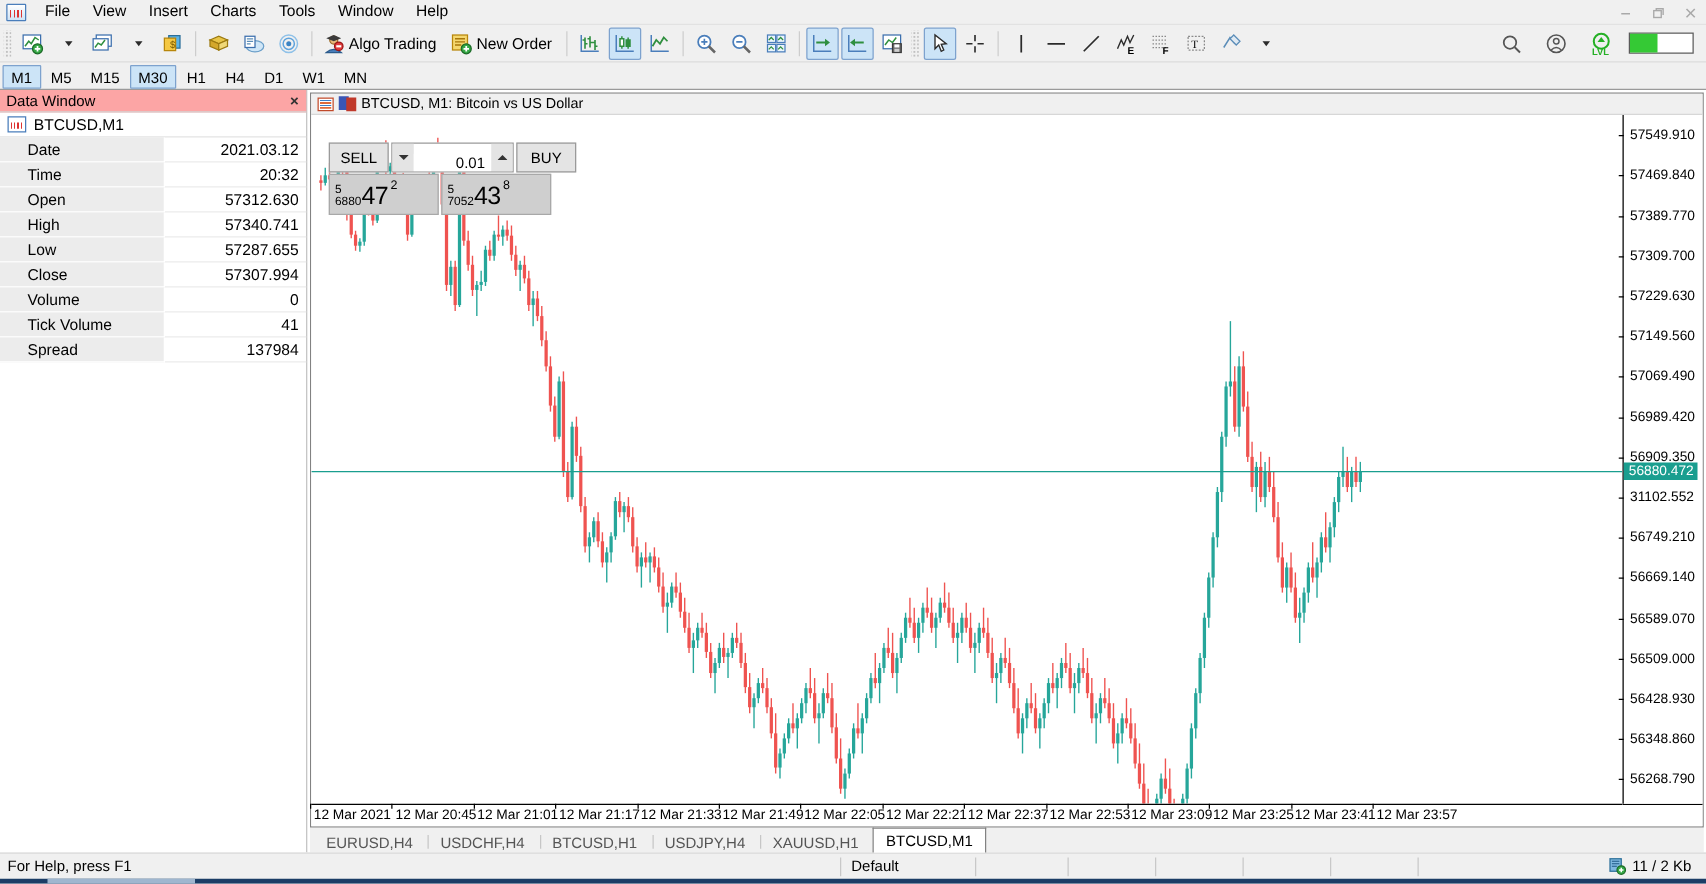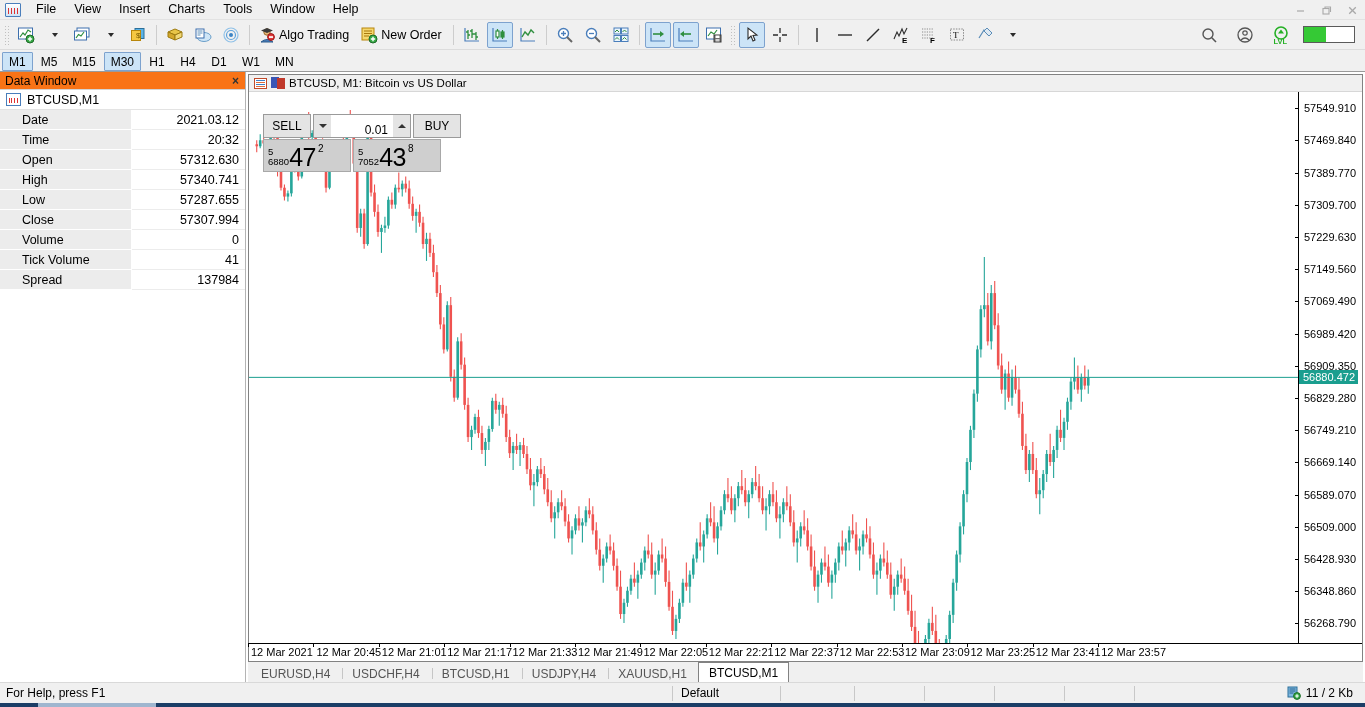--- a/index.html
+++ b/index.html
@@ -67,21 +67,21 @@
     border-radius: 1px; cursor: default;
   }
   .tf.sel { background: #cce4f7; border-color: #7da2ce; }
 
   
   .body { flex: 1; display: flex; min-height: 0; background: #fff; }
 
   
   .datawin { width: 246px; display: flex; flex-direction: column; background: #fff;
              border-right: 1px solid #b4b4b4; }
-  .dw-title { height: 18px; background: #f97316; display: flex; align-items: center;
+  .dw-title { height: 18px; background: #fca5a5; display: flex; align-items: center;
               padding: 0 4px 0 5px; font-size: 12px; border-bottom: 1px solid #d4d4d4; }
   .dw-title .x { margin-left: auto; font-size: 12px; font-weight: bold; color: #333; cursor: default; padding: 0 2px; }
   .dw-sym { height: 20px; display: flex; align-items: center; gap: 6px; padding-left: 6px;
             font-size: 12.5px; border-bottom: 1px solid #e3e3e3; }
   .dw-symicon { width: 15px; height: 13px; border: 1px solid #4a7ebb; background: #fff; position: relative; }
   .dw-symicon::after { content:""; position:absolute; left:1px; right:1px; top:4px; height:5px;
     background: linear-gradient(to right, transparent 0 1px,#d33 1px 2px,transparent 2px 3px,
       #d33 3px 4px,transparent 4px 6px,#d33 6px 7px,transparent 7px 9px,#d33 9px 10px,transparent 10px); }
   .dw-rows { flex: 1; }
   .dw-row { display: flex; height: 20px; font-size: 12.5px; align-items: center; }
@@ -124,21 +124,21 @@
              align-items: center; justify-content: center; font-size: 12px; cursor: default; }
   .oct-vol { display: flex; align-items: flex-end; border: 1px solid #9a9a9a; background: #fff;
              margin: 0 2px; height: 24px; }
   .oct-spin { width: 17px; height: 22px; background: #e4e4e4; display: flex; align-items: center;
               justify-content: center; cursor: default; }
   .oct-volval { width: 62px; text-align: right; padding-right: 5px; font-size: 12px; background: #fff; }
   .oct-row2 { display: flex; gap: 2px; margin-top: 1px; }
   .oct-price { background: #cfcfcf; border: 1px solid #a8a8a8; width: 88px; height: 33px;
                display: flex; align-items: flex-end; padding: 0 4px 1px 4px; cursor: default; }
   .pp-small { display: flex; flex-direction: column; font-size: 9.5px; line-height: 10px; padding-bottom: 3px; }
-  .pp-big { font-size: 25px; line-height: 26px; font-weight: 400; letter-spacing: -.5px; }
+  .pp-big { font-size: 20px; line-height: 26px; font-weight: 400; letter-spacing: -.5px; }
   .pp-sup { font-size: 10px; line-height: 10px; align-self: flex-start; padding-top: 4px; padding-left: 2px; }
 
   
   .charttabs { height: 20px; display: flex; align-items: flex-end; background: #f0f0f0;
                padding-left: 2px; }
   .ctab { height: 18px; display: flex; align-items: center; padding: 0 10px; font-size: 12px;
           color: #555; border: 1px solid transparent; border-bottom: none; cursor: default; position: relative; }
   .ctab + .ctab::before { content: ""; position: absolute; left: 0; top: 3px; bottom: 3px; width: 1px; background: #c6c6c6; }
   .ctab.sel { background: #fff; border-color: #828282; color: #000; height: 20px;
               font-weight: normal; z-index: 2; }
@@ -1039,21 +1039,21 @@
               <div class="pa-lbl" style="top: 144.937px;">57229.630</div>
               <div class="pa-tick" style="top: 177.14px;"></div>
               <div class="pa-lbl" style="top: 177.14px;">57149.560</div>
               <div class="pa-tick" style="top: 209.344px;"></div>
               <div class="pa-lbl" style="top: 209.344px;">57069.490</div>
               <div class="pa-tick" style="top: 241.547px;"></div>
               <div class="pa-lbl" style="top: 241.547px;">56989.420</div>
               <div class="pa-tick" style="top: 273.75px;"></div>
               <div class="pa-lbl" style="top: 273.75px;">56909.350</div>
               <div class="pa-tick" style="top: 305.954px;"></div>
-              <div class="pa-lbl" style="top: 305.954px;">56829.280</div>
+              <div class="pa-lbl" style="top: 305.954px;">31102.552</div>
               <div class="pa-tick" style="top: 338.157px;"></div>
               <div class="pa-lbl" style="top: 338.157px;">56749.210</div>
               <div class="pa-tick" style="top: 370.36px;"></div>
               <div class="pa-lbl" style="top: 370.36px;">56669.140</div>
               <div class="pa-tick" style="top: 402.564px;"></div>
               <div class="pa-lbl" style="top: 402.564px;">56589.070</div>
               <div class="pa-tick" style="top: 434.767px;"></div>
               <div class="pa-lbl" style="top: 434.767px;">56509.000</div>
               <div class="pa-tick" style="top: 466.97px;"></div>
               <div class="pa-lbl" style="top: 466.97px;">56428.930</div>

